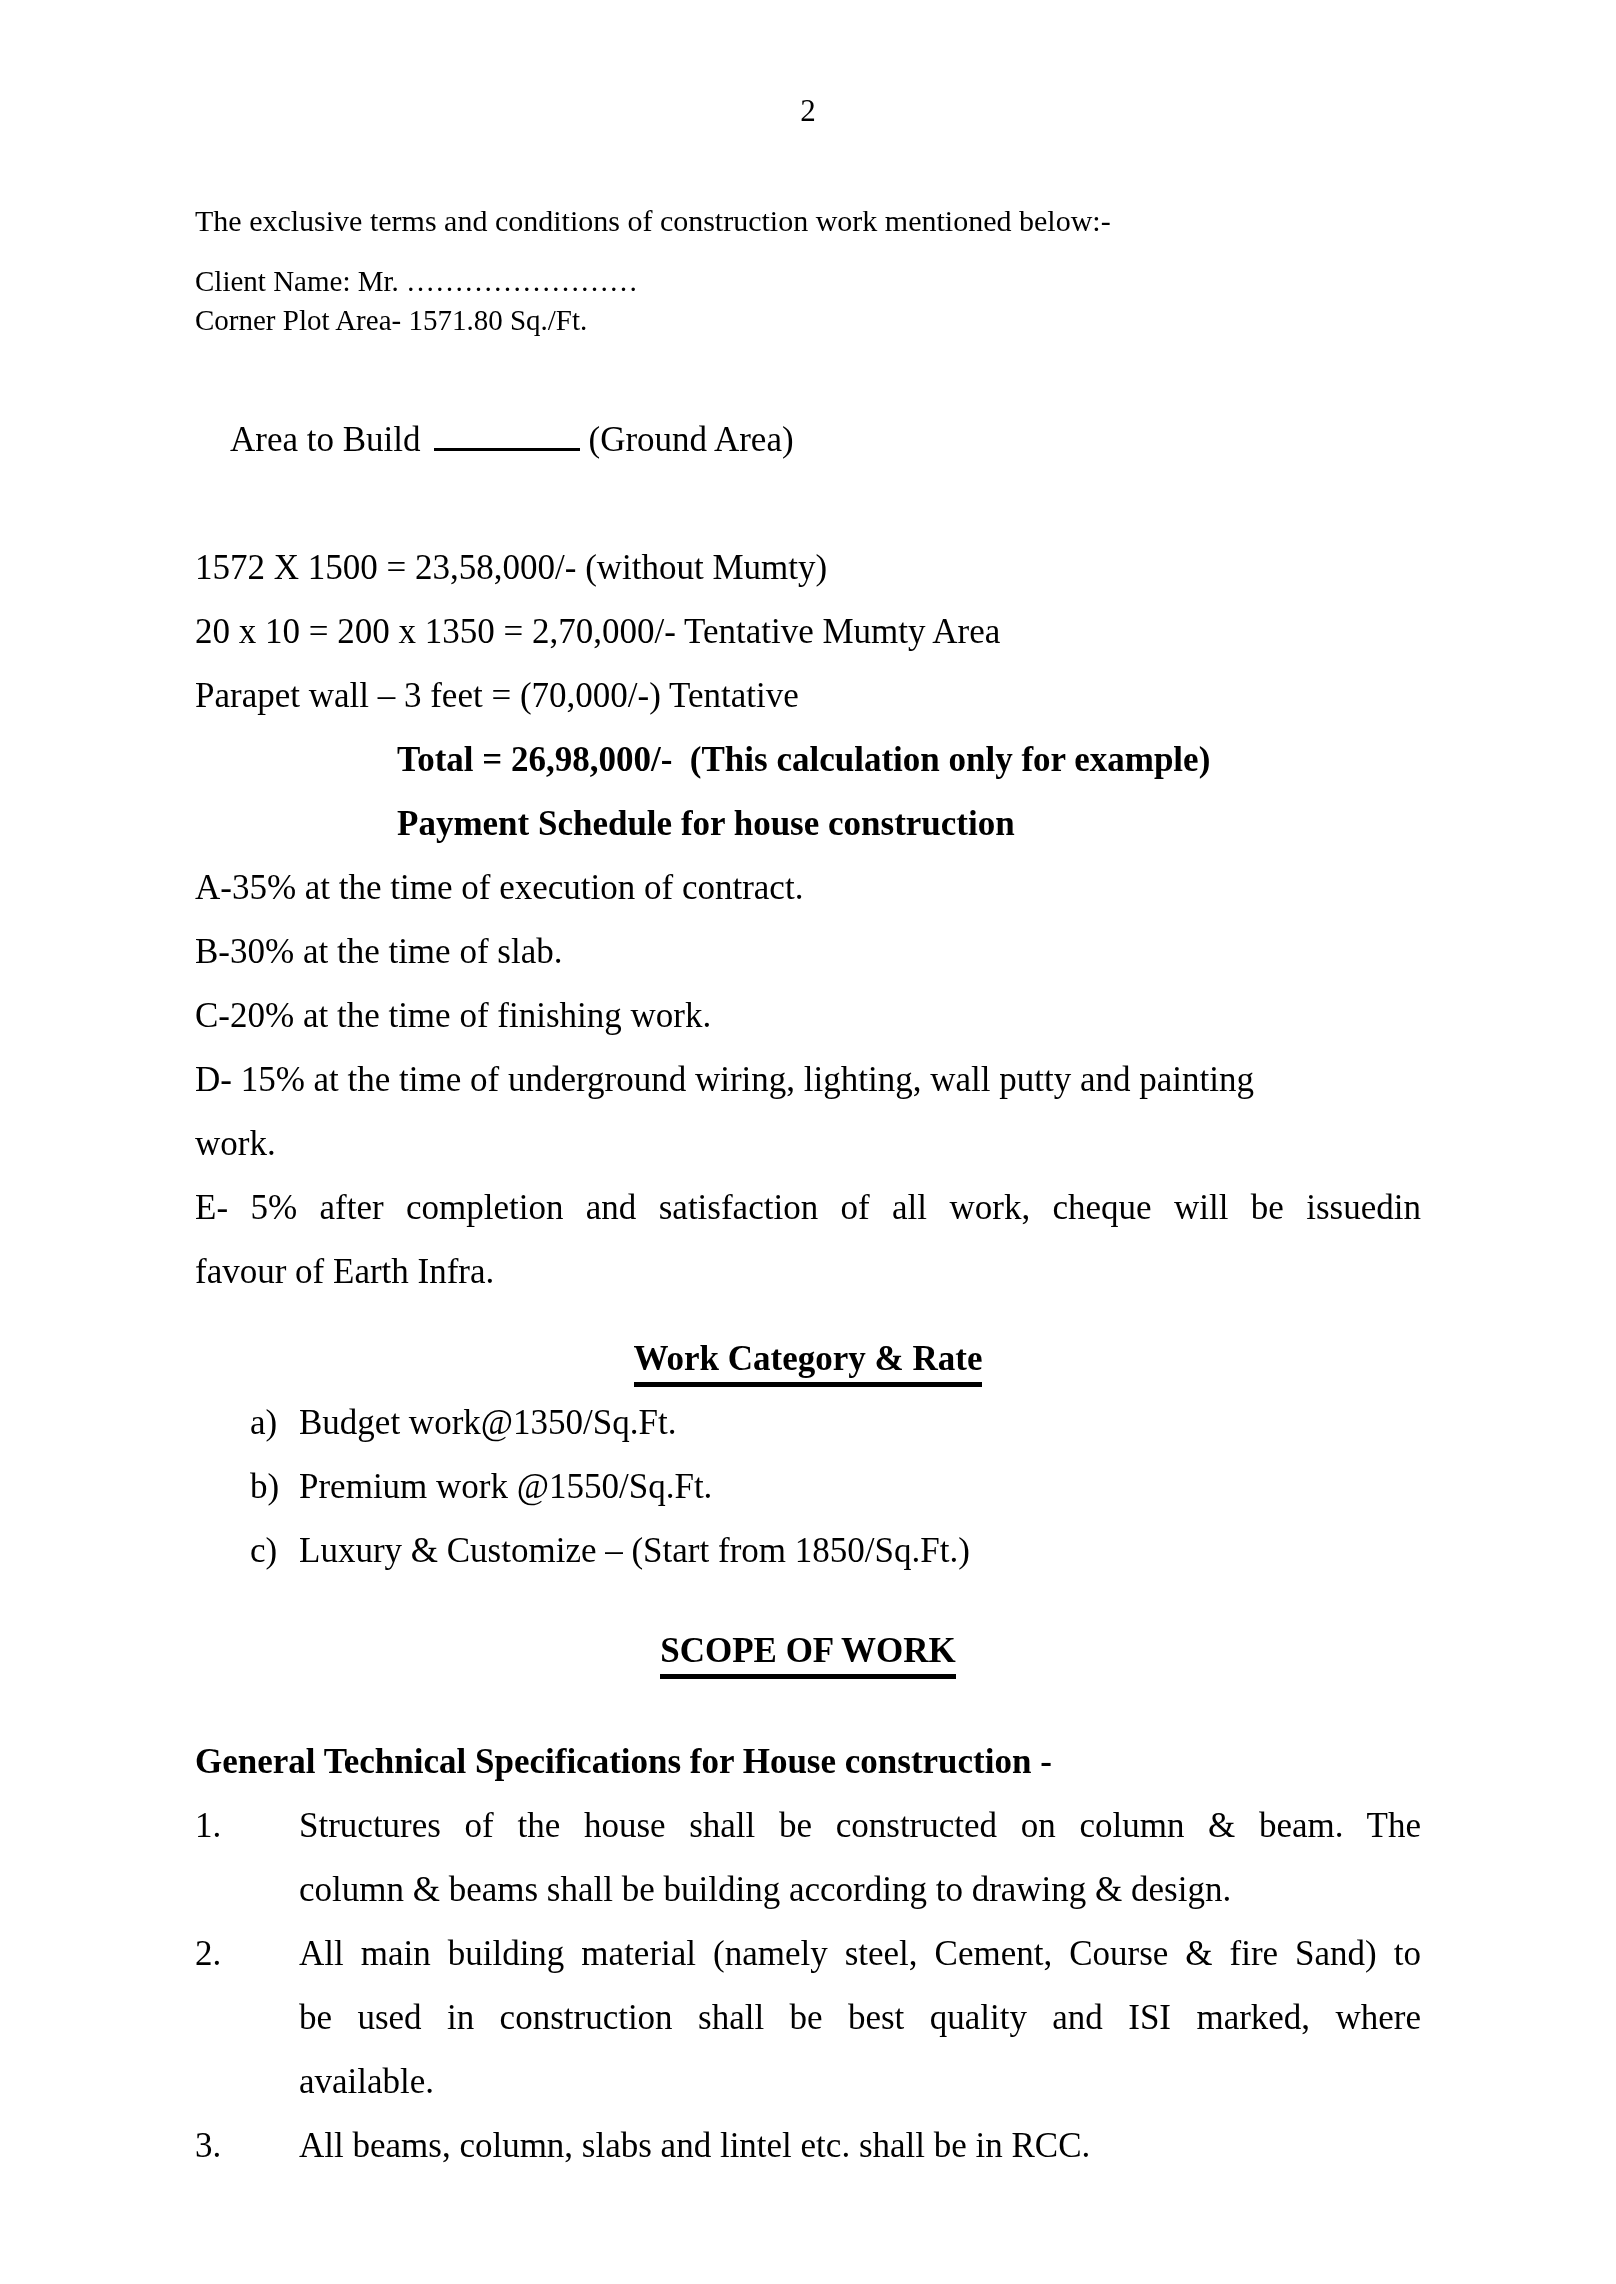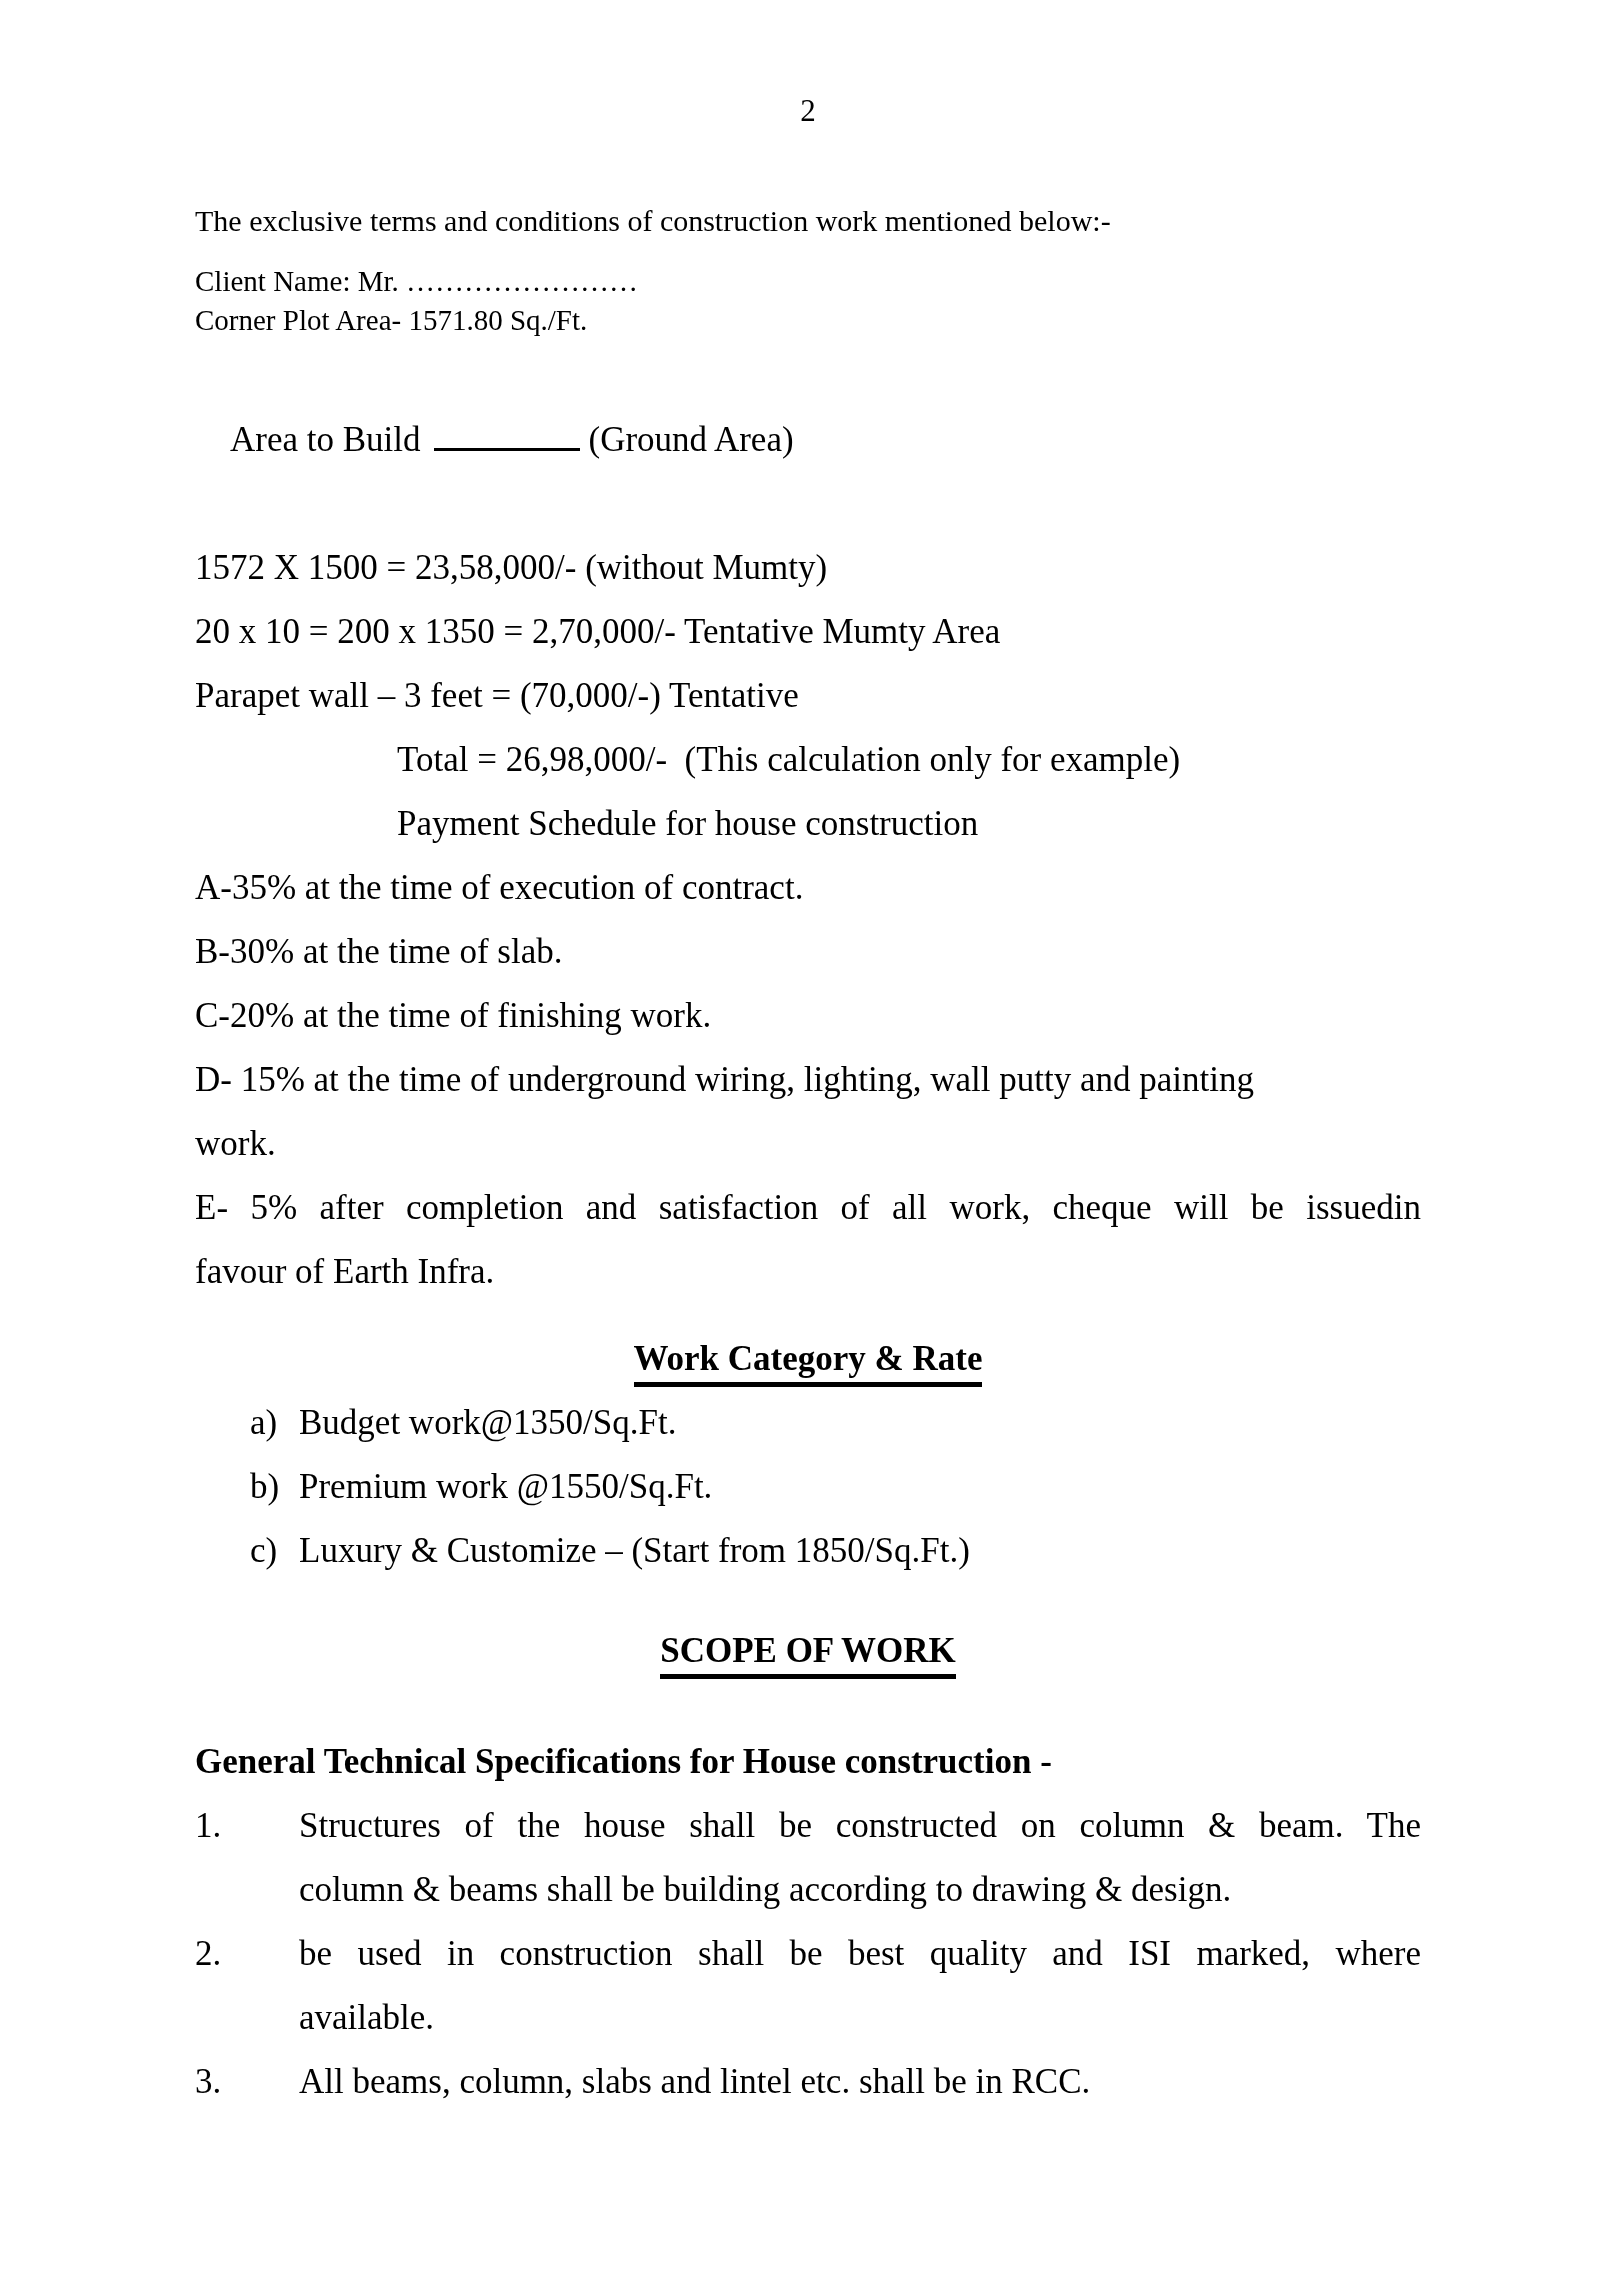--- a/index.html
+++ b/index.html
@@ -45,21 +45,21 @@
   .area-line{margin-top:3.9px;}
   .blank{
     display:inline-block;
     width:146px;
     height:6.5px;
     border-bottom:3.3px solid #000;
     margin:0 9px 0 13px;
   }
   .bold-indent{
     padding-left:202px;
-    font-weight:normal;
+    font-weight:bold;
   }
   .jline{
     text-align:justify;
     text-align-last:justify;
   }
   .heading-center{
     text-align:center;
     line-height:64px;
     font-size:35px;
   }
@@ -164,20 +164,21 @@
     <div class="spec-num">1.</div>
     <div class="spec-text">
       <div class="jline">Structures of the house shall be constructed on column &amp; beam. The</div>
       <div>column &amp; beams shall be building according to drawing &amp; design.</div>
     </div>
   </div>
 
   <div class="spec-item">
     <div class="spec-num">2.</div>
     <div class="spec-text">
+      <div class="jline">All main building material (namely steel, Cement, Course &amp; fire Sand) to</div>
       <div class="jline">be used in construction shall be best quality and ISI marked, where</div>
       <div>available.</div>
     </div>
   </div>
 
   <div class="spec-item">
     <div class="spec-num">3.</div>
     <div class="spec-text">
       <div>All beams, column, slabs and lintel etc. shall be in RCC.</div>
     </div>

